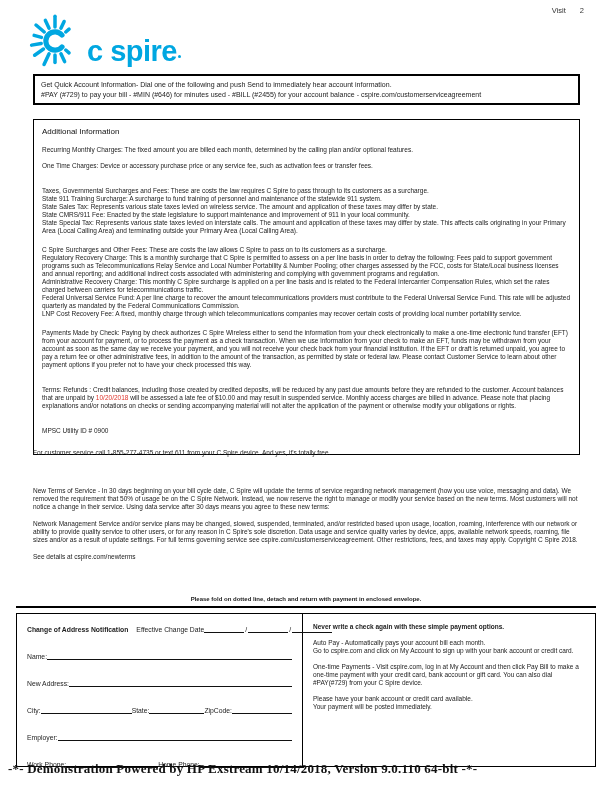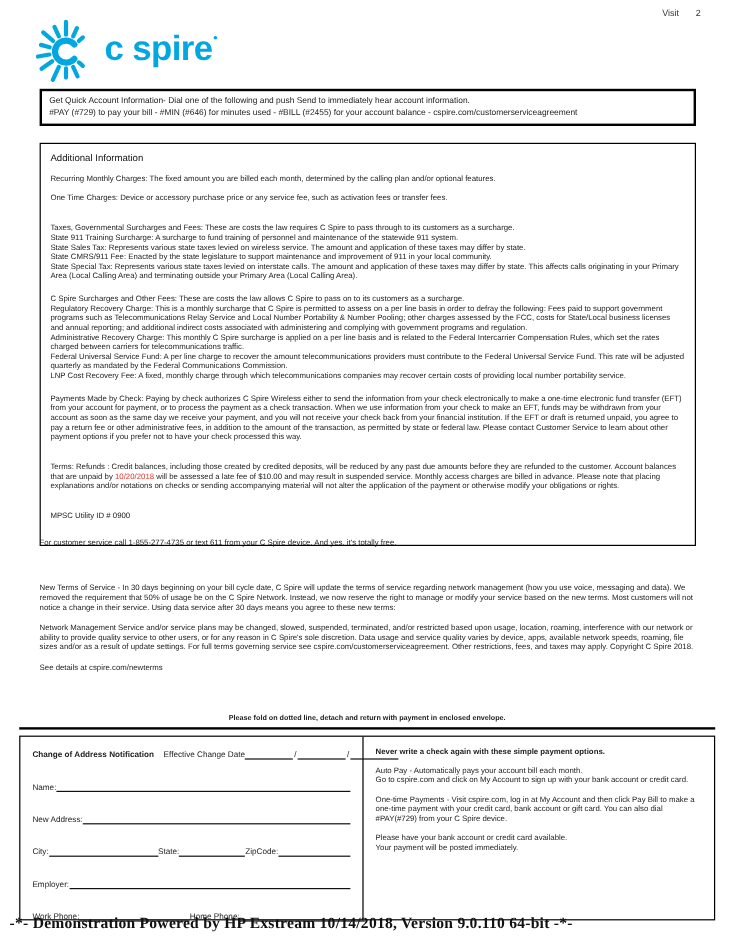--- a/index.html
+++ b/index.html
@@ -4,21 +4,21 @@
 <style>
   html,body{margin:0;padding:0;background:#ffffff;}
   .page{position:relative;width:612px;height:792px;background:#ffffff;overflow:hidden;
         font-family:"Liberation Sans", sans-serif;color:#1c1c1c;}
 
   
   .page-num{position:absolute;top:6px;right:28px;font-size:7.5px;color:#333;}
   .page-num .num{display:inline-block;margin-left:14px;}
 
   
-  .logo{position:absolute;left:28px;top:16px;display:flex;align-items:center;height:54px;}
+  .logo{position:absolute;left:28px;top:16px;display:flex;align-items:flex-end;height:54px;}
   .logo svg{display:block;}
   .wordmark{font-size:29px;font-weight:700;letter-spacing:-0.5px;color:#00a7e1;margin-left:5px;
             position:relative;top:-2px;}
   .tm-dot{width:3px;height:3px;border-radius:50%;background:#00a7e1;display:inline-block;
           position:relative;top:-12px;left:1px;}
 
   
   .quick{position:absolute;left:33px;top:74px;width:547px;box-sizing:border-box;
          border:2px solid #000;padding:4px 6px;font-size:7px;line-height:9.5px;color:#222;}
 

